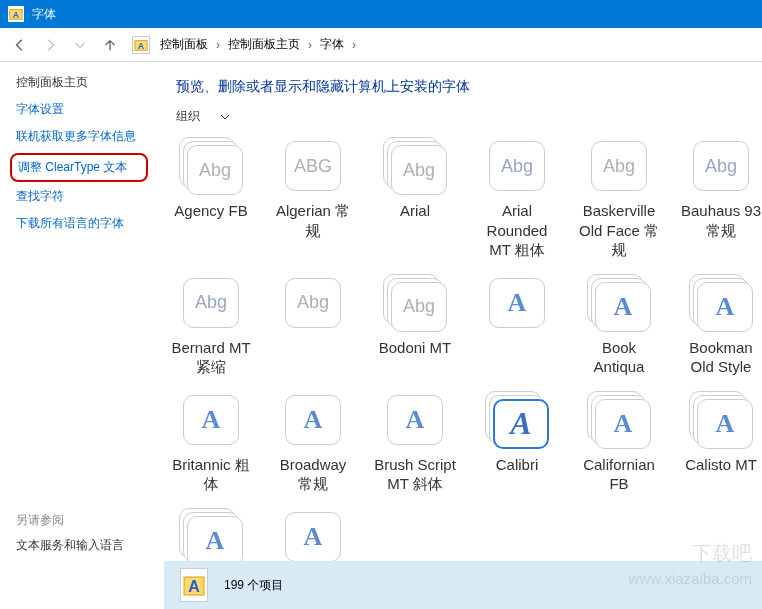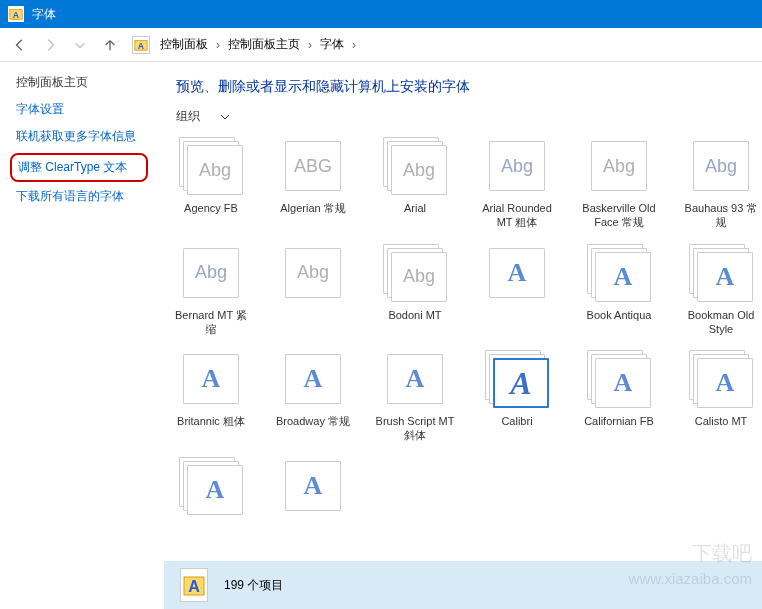--- a/index.html
+++ b/index.html
@@ -30,31 +30,31 @@
 .content { flex: 1; display: flex; flex-direction: column; }
 .heading { color: #003399; font-size: 14px; padding: 16px 12px 8px 12px; }
 .toolbar { padding: 4px 12px 8px 12px; font-size: 12px; display: flex; align-items: center; }
 .toolbar-btn { display: flex; align-items: center; gap: 20px; color: #333; }
 .toolbar-btn svg { width: 10px; height: 10px; }
 
 .grid { flex: 1; overflow: hidden; padding: 4px 0 0 6px; }
 .row { display: flex; gap: 20px; margin-bottom: 14px; }
 .font-item { width: 82px; text-align: center; }
 .font-thumb { width: 64px; height: 58px; margin: 0 auto 6px auto; position: relative; }
-.stack1, .stack2, .stack3 { position: absolute; background: #fff; border: 1px solid #ccc; border-radius: 1px; }
+.stack1, .stack2, .stack3 { position: absolute; background: #fff; border: 1px solid #ccc; border-radius: 10px; }
 .stack1 { width: 56px; height: 50px; left: 0; top: 0; }
 .stack2 { width: 56px; height: 50px; left: 4px; top: 4px; }
 .stack3 { width: 56px; height: 50px; left: 8px; top: 8px; display: flex; align-items: center; justify-content: center; }
 .font-thumb.single .stack3 { left: 4px; top: 4px; }
 .font-thumb.selected .stack3 { border: 2px solid #2a7ad4; }
 .sample { font-size: 18px; color: #9aa6c4; display: block; }
 .sample.gray { color: #b0b0b0; }
 .sample.blue { color: #5b8bd4; font-family: Georgia, serif; font-size: 26px; font-weight: bold; }
 .sample.bigA { font-size: 32px; color: #3a6ec8; font-family: Georgia, serif; font-weight: bold; font-style: italic; }
-.font-name { font-size: 11px; color: #333; line-height: 1.3; }
+.font-name { font-size: 15px; color: #333; line-height: 1.3; }
 
 .statusbar { height: 48px; background: #d9eaf7; display: flex; align-items: center; padding: 0 16px; gap: 16px; font-size: 12px; }
 .statusbar .sicon { width: 28px; height: 34px; background: #fff; border: 1px solid #ccc; display: flex; align-items: center; justify-content: center; }
 .statusbar .sicon svg { width: 22px; height: 28px; }
 
 .watermark { position: absolute; right: 10px; bottom: 42px; font-size: 20px; color: rgba(0,0,0,0.12); font-family: Arial; pointer-events: none; }
 .watermark2 { position: absolute; right: 10px; bottom: 22px; font-size: 15px; color: rgba(0,0,0,0.12); font-family: Arial; pointer-events: none; }
 </style>
 </head>
 <body>
@@ -105,21 +105,26 @@
     <span class="crumb-sep">›</span>
   </div>
 </div>
 
 <div class="main">
   <div class="sidebar">
     <div class="sidebar-title">控制面板主页</div>
     <div class="sidebar-link">字体设置</div>
     <div class="sidebar-link">联机获取更多字体信息</div>
     <div class="sidebar-link highlighted">调整 ClearType 文本</div>
+    <div class="sidebar-link">查找字符</div>
     <div class="sidebar-link">下载所有语言的字体</div>
+    <div class="sidebar-section2">
+      <div class="sidebar-sub">另请参阅</div>
+      <div class="sidebar-title">文本服务和输入语言</div>
+    </div>
   </div>
 
   <div class="content">
     <div class="heading">预览、删除或者显示和隐藏计算机上安装的字体</div>
     <div class="toolbar">
       <div class="toolbar-btn">
         <span>组织</span>
         <svg viewBox="0 0 10 10">
             <path d="M1 3 L5 7 L9 3" stroke="#333" fill="none"></path>
           </svg>

